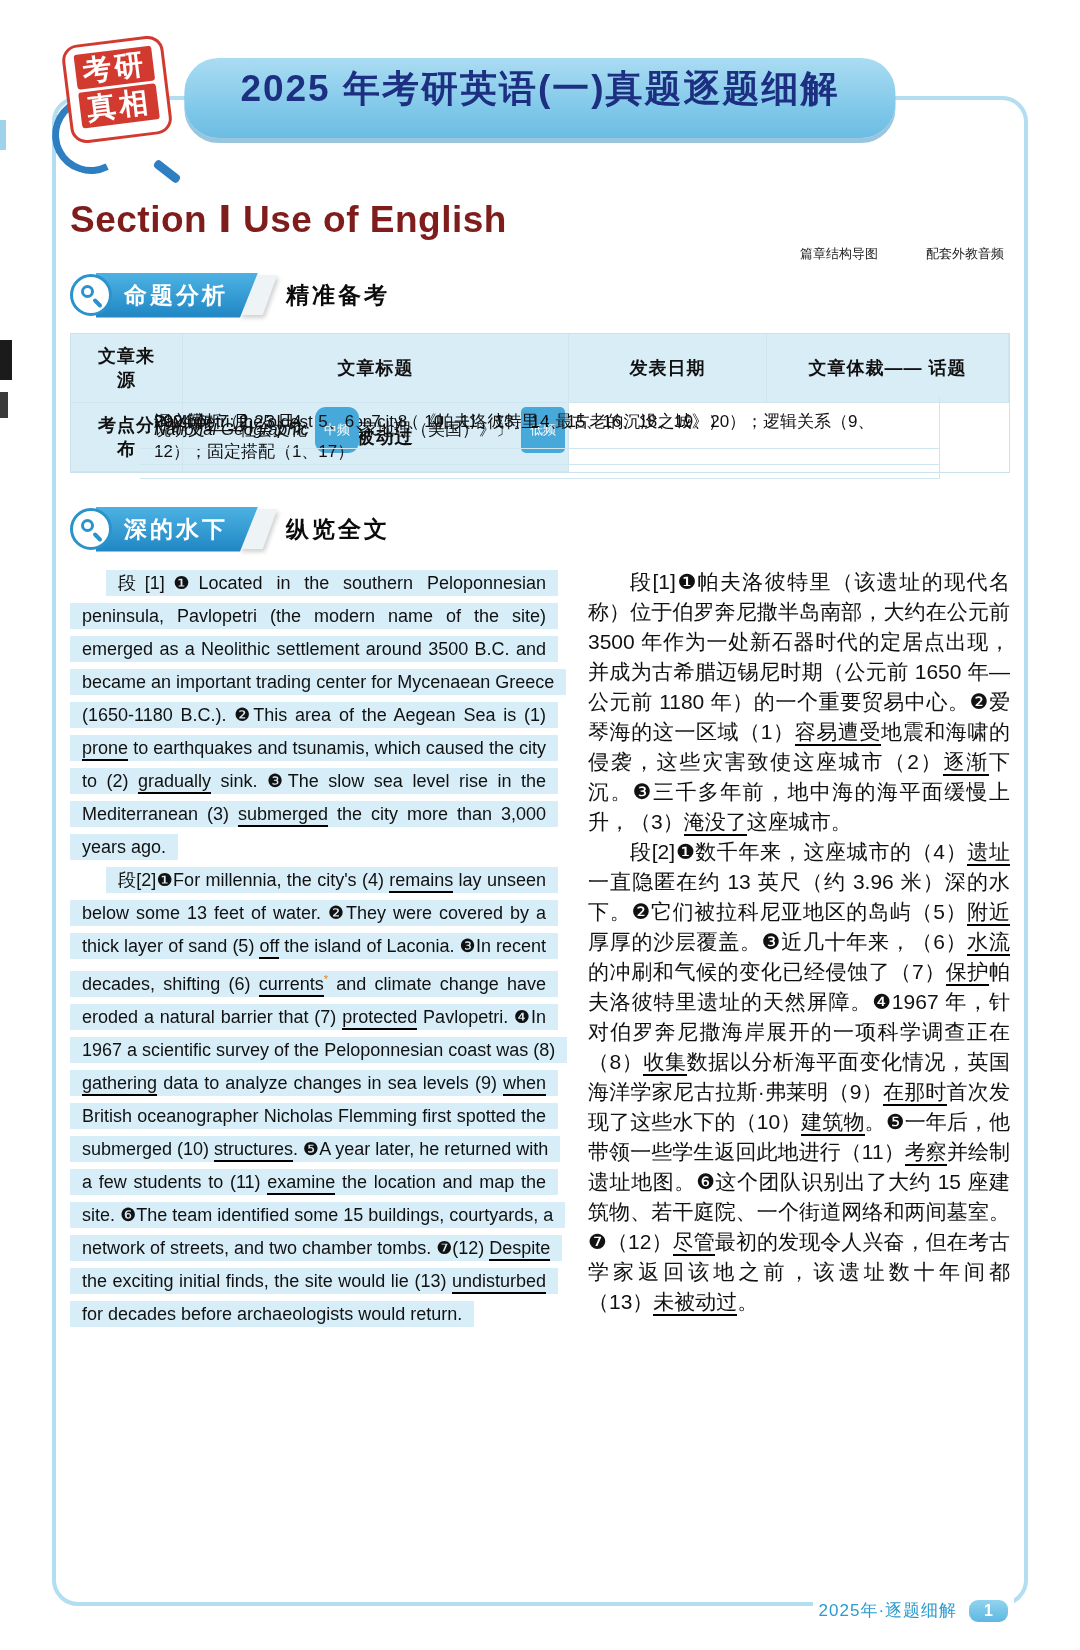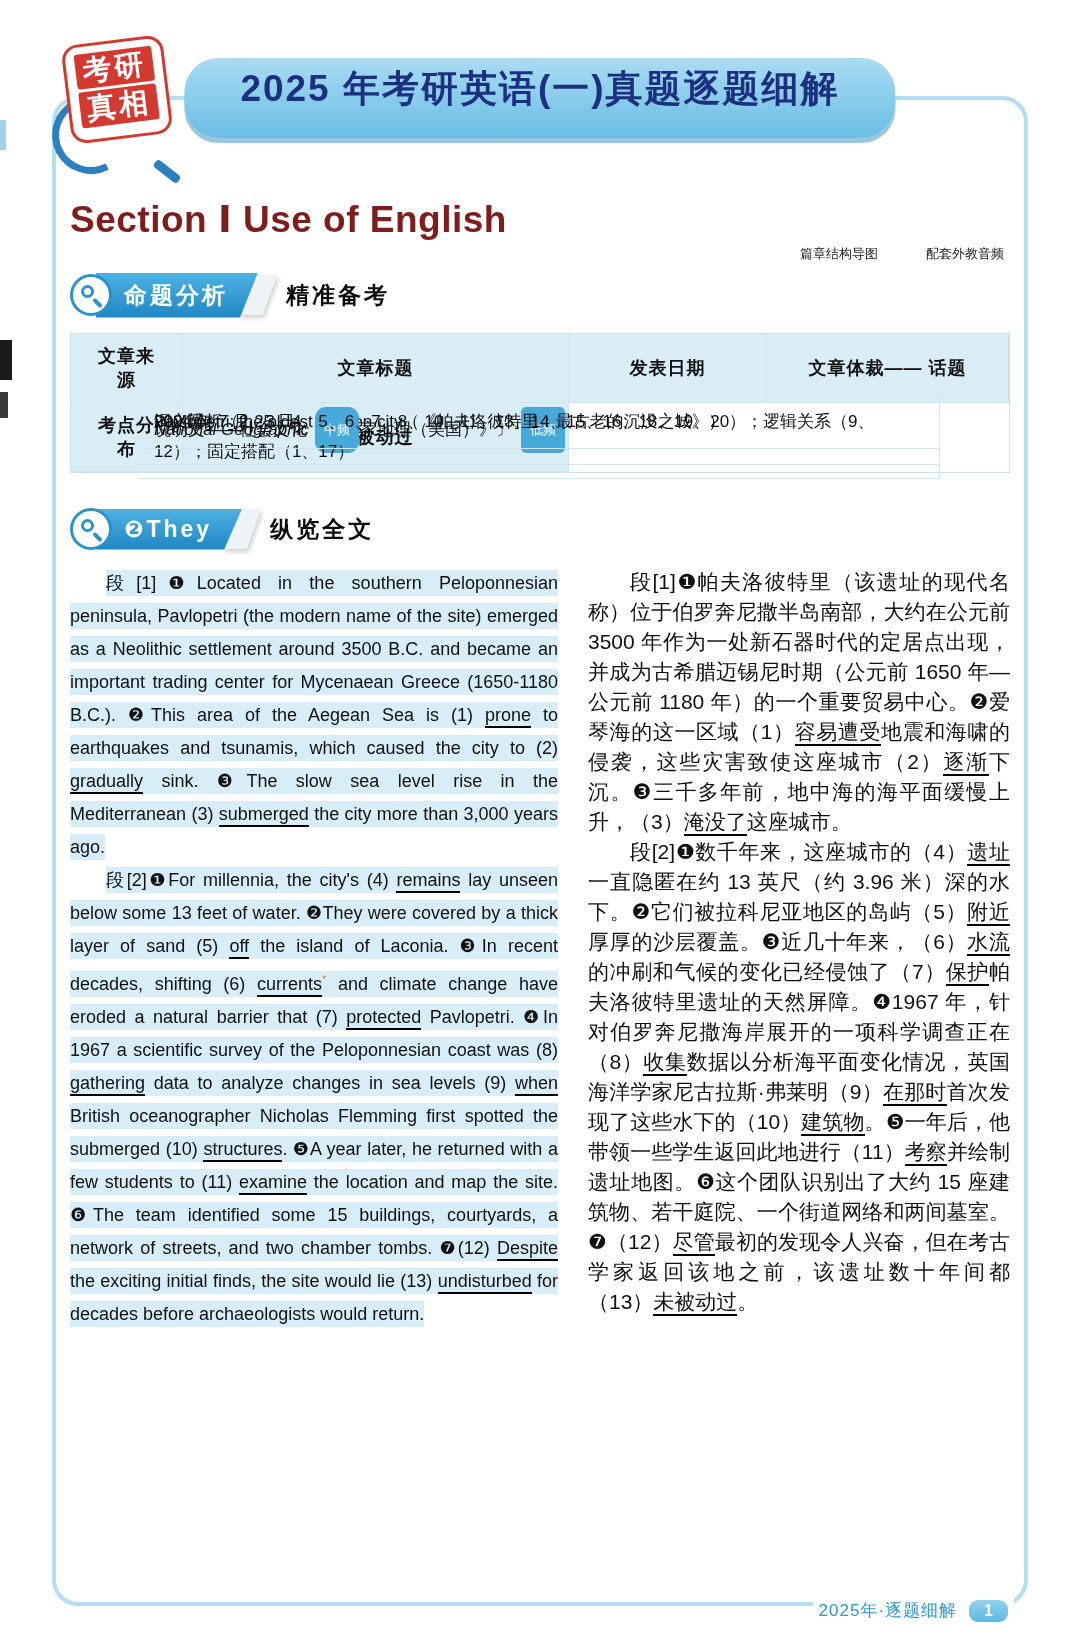--- a/index.html
+++ b/index.html
@@ -112,21 +112,21 @@
   }
   .tag.round { border-radius:11px; }
 
   
   .columns { display:flex; gap:30px; margin-top:14px; }
   .col-en { flex:0 0 488px; font-size:18px; line-height:33px; text-align:justify; }
   .col-zh { flex:1; font-size:21px; line-height:30px; text-align:justify; }
   .col-en p, .col-zh p { margin:0; text-indent:2em; }
   .col-en p + p, .col-zh p + p { margin-top:0; }
   .hl {
-    background:#d7eef8; padding:3px 0;
+    background:#d7eef8; padding:3px 12px;
     box-decoration-break:clone; -webkit-box-decoration-break:clone;
   }
   .u { border-bottom:2px solid #000; padding-bottom:1px; }
   .sup { font-size:11px; vertical-align:super; color:#e0862c; border:none; }
 
   
   .footer {
     position:absolute; right:66px; bottom:26px; z-index:4;
     display:flex; align-items:center; gap:12px; background:#fff; padding:2px 6px;
   }
@@ -196,21 +196,21 @@
     <div class="cell content">词义辨析（2、3、4、5、6、7、8、10、11、13、14、15、16、18、19、20）；逻辑关系（9、12）；固定搭配（1、17）</div>
     <div class="cell label2">未被动过</div>
     <div class="cell content">290 词</div>
   </div>
 
   <div class="sec-head">
     <div class="mag-icon">
       <div class="mag-g"></div>
       <div class="mag-h"></div>
     </div>
-    <div class="sec-badge">❷They</div>
+    <div class="sec-badge">深的水下</div>
     <div class="sec-shadow"></div>
     <div class="sec-sub">纵览全文</div>
   </div>
 
   <div class="columns">
     <div class="col-en">
       <p><span class="hl"><span>段[1]❶Located in the southern Peloponnesian peninsula, Pavlopetri (the modern name of the site) emerged as a Neolithic settlement around 3500 B.C. and became an important trading center for Mycenaean Greece (1650-1180 B.C.). ❷This area of the Aegean Sea is (1) </span><span class="u">prone</span><span> to earthquakes and tsunamis, which caused the city to (2) </span><span class="u">gradually</span><span> sink. ❸The slow sea level rise in the Mediterranean (3) </span><span class="u">submerged</span><span> the city more than 3,000 years ago.</span></span></p>
       <p><span class="hl"><span>段[2]❶For millennia, the city's (4) </span><span class="u">remains</span><span> lay unseen below some 13 feet of water. ❷They were covered by a thick layer of sand (5) </span><span class="u">off</span><span> the island of Laconia. ❸In recent decades, shifting (6) </span><span class="u">currents</span><span class="sup">*</span><span> and climate change have eroded a natural barrier that (7) </span><span class="u">protected</span><span> Pavlopetri. ❹In 1967 a scientific survey of the Peloponnesian coast was (8) </span><span class="u">gathering</span><span> data to analyze changes in sea levels (9) </span><span class="u">when</span><span> British oceanographer Nicholas Flemming first spotted the submerged (10) </span><span class="u">structures</span><span>. ❺A year later, he returned with a few students to (11) </span><span class="u">examine</span><span> the location and map the site. ❻The team identified some 15 buildings, courtyards, a network of streets, and two chamber tombs. ❼(12) </span><span class="u">Despite</span><span> the exciting initial finds, the site would lie (13) </span><span class="u">undisturbed</span><span> for decades before archaeologists would return.</span></span></p>
     </div>
     <div class="col-zh">

